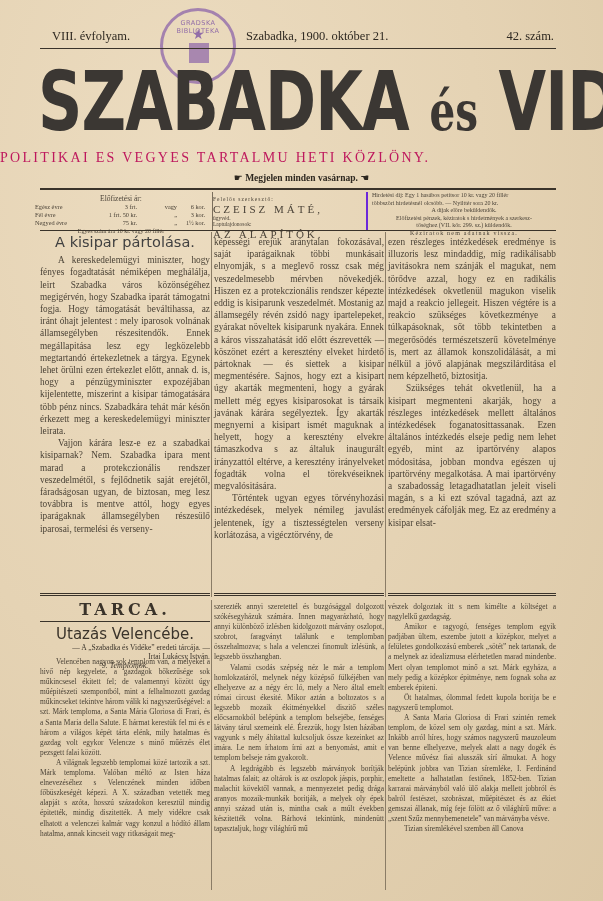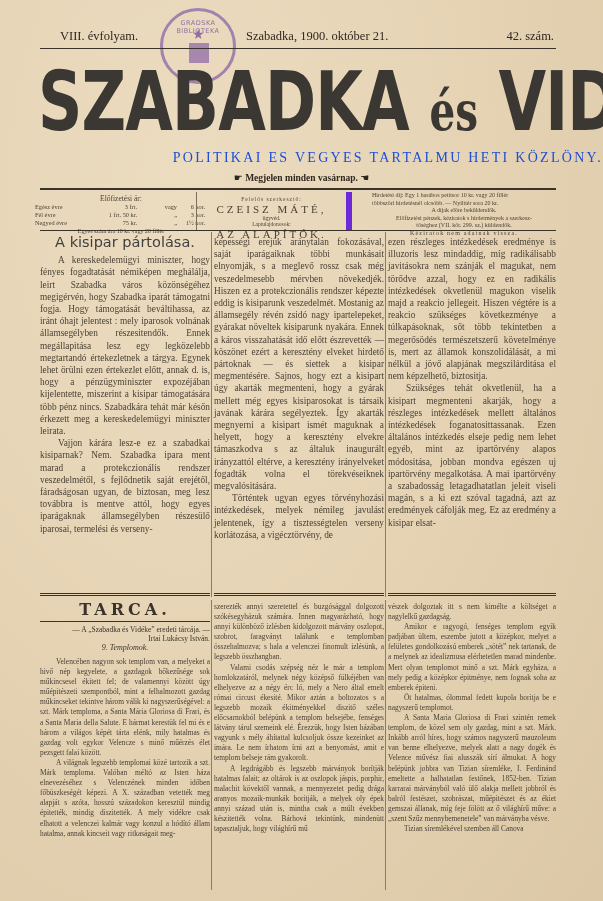--- a/index.html
+++ b/index.html
@@ -9,46 +9,46 @@
     background-image: radial-gradient(ellipse at 30% 20%, #ecdcc0 0%, #e5d3b4 50%, #dcc8a6 100%);
     font-family: "Liberation Serif", "DejaVu Serif", serif;
     color: #3a332a;
     position: relative;
   }
   .page { position: absolute; left: 0; top: 0; width: 603px; height: 859px; }
 
   
   .topline { position: absolute; left: 40px; top: 26px; width: 516px; height: 20px; font-size: 12.5px; color: #2e2820; }
   .topline span { position: absolute; top: 3px; }
-  .topline .vol { left: 12px; margin-left: 8px; }
+  .topline .vol { left: 12px; }
   .topline .date { left: 206px; }
   .topline .num { right: 2px; margin-left: 16px; }
   .rule-top { position: absolute; left: 40px; top: 48px; width: 516px; height: 1px; background: #3a332a; }
 
   
   .masthead { position: absolute; left: 38px; top: 54px; width: 525px; height: 80px;
     font-family: "DejaVu Sans", sans-serif; font-weight: bold; font-size: 70px; letter-spacing: -1px;
     color: #3b3733; line-height: 80px; white-space: nowrap; transform: scaleX(0.88) scaleY(1.18); transform-origin: left top;
   }
   .masthead .es { font-family: "DejaVu Serif", serif; font-size: 46px; letter-spacing: 0; }
-  .subtitle { position: absolute; left: 0; width: 603px; top: 150px; text-align: right; font-size: 14px; letter-spacing: 2.3px; color: #1d4ed8; }
+  .subtitle { position: absolute; left: 0; width: 603px; top: 150px; text-align: left; font-size: 14px; letter-spacing: 2.3px; color: #be185d; }
   .sub2 { position: absolute; left: 0; width: 603px; top: 172px; text-align: center; font-size: 9.5px; font-weight: bold; color: #2e2820; }
   .sub2 .hand { font-family: "DejaVu Sans", sans-serif; font-size: 10px; }
   .rule-mast { position: absolute; left: 40px; top: 188px; width: 516px; height: 2px; background: #3a332a; }
 
   
   .stamp { position: absolute; left: 160px; top: 8px; width: 76px; height: 76px; border: 3px solid rgba(140, 100, 170, 0.75); border-radius: 50%; }
   .stamp-text { position: absolute; left: 0; top: 8px; width: 100%; text-align: center; font-family: "DejaVu Sans", sans-serif; font-size: 6.5px; color: rgba(130, 90, 165, 0.85); letter-spacing: 0.5px; }
   .stamp-star { position: absolute; left: 29px; top: 15px; font-size: 14px; color: rgba(130, 90, 165, 0.85); }
   .stamp-book { position: absolute; left: 26px; top: 32px; width: 20px; height: 20px; background: rgba(140, 100, 170, 0.7); }
 
   
   .info { position: absolute; top: 192px; height: 38px; font-size: 6.5px; color: #4b4338; }
   .info-left { left: 35px; width: 172px; }
-  .info-mid { left: 196px; width: 156px; text-align: center; border-left: 1px solid #7a6e5c; border-right: 6px solid #6d28d9; }
+  .info-mid { left: 212px; width: 156px; text-align: left; border-left: 1px solid #7a6e5c; border-right: 2px solid #6d28d9; }
   .info-right { left: 372px; width: 184px; text-align: center; }
   .info-left .ttl { text-align: center; font-size: 7.5px; margin-top: 2px; }
   .price-row { display: flex; font-size: 6.3px; line-height: 8px; }
   .price-row .c1 { width: 52px; }
   .price-row .c2 { width: 50px; text-align: right; }
   .price-row .c3 { width: 40px; text-align: right; }
   .price-row .c4 { width: 28px; text-align: right; }
   .info-left .foot { text-align: center; font-size: 6px; margin-top: 1px; }
   .info-mid .lbl { font-size: 5.5px; letter-spacing: 1px; margin-top: 4px; }
   .info-mid .name { font-size: 11px; letter-spacing: 3px; margin-top: 1px; }
@@ -182,20 +182,21 @@
     <p>Szükséges tehát okvetlenül, ha a kisipart megmenteni akarják, hogy a részleges intézkedések mellett általános intézkedések foganatosittassanak. Ezen általános intézkedés elseje pedig nem lehet egyéb, mint az ipartörvény alapos módositása, jobban mondva egészen uj ipartörvény megalkotása. A mai ipartörvény a szabadosság letagadhatatlan jeleit viseli magán, s a ki ezt szóval tagadná, azt az eredmények cáfolják meg. Ez az eredmény a kisipar elsat-</p>
   </div>
 
   <div class="rule-mid rm1"></div>
   <div class="rule-mid rm2"></div>
   <div class="rule-mid rm3"></div>
 
   <div class="tarca">
     <div class="tl">TARCA.</div>
     <div class="trule"></div>
+    <div class="title">Utazás Velencébe.</div>
     <div class="byline">— A „Szabadka és Vidéke” eredeti tárcája. —</div>
     <div class="byline">Irtai Lukácsy István.</div>
     <div class="section">9. Templomok.</div>
   </div>
   <div class="col-b cb1">
     <p>Velencében nagyon sok templom van, a melyeket a hivő nép kegyelete, a gazdagok bőkezűsége sok műkincsesel ékitett fel; de valamennyi között úgy műépitészeti szempontból, mint a felhalmozott gazdag műkincseket tekintve három válik ki nagyszerűségével: a szt. Márk temploma, a Santa Mária Gloriosa di Frari, és a Santa Maria della Salute. E hármat kerestük fel mi és e három a világos képét tárta elénk, mily hatalmas és gazdag volt egykor Velencze s minő műérzés élet pezsgett falai között.</p>
     <p>A világnak legszebb templomai közé tartozik a szt. Márk temploma. Valóban méltó az Isten háza elnevezéséhez s Velenczének minden időben főbüszkeségét képezi. A X. században vetették meg alapját s azóta, hosszú századokon keresztül mindig épitették, mindig diszitették. A mely vidékre csak elhatott a velenczei kalmár vagy konzul a hódító állam hatalma, annak kincseit vagy ritkaságait meg-</p>
   </div>
   <div class="col-b cb2">
     <p class="noind">szerezték annyi szeretettel és buzgósággal dolgozott szókésegyházuk számára. Innen magyarázható, hogy annyi különböző izlésben kidolgozott márvány oszlopot, szobrot, faragványt találunk e templomban összehalmozva; s hala a velenczei finomult izlésünk, a legszebb összhangban.</p>

